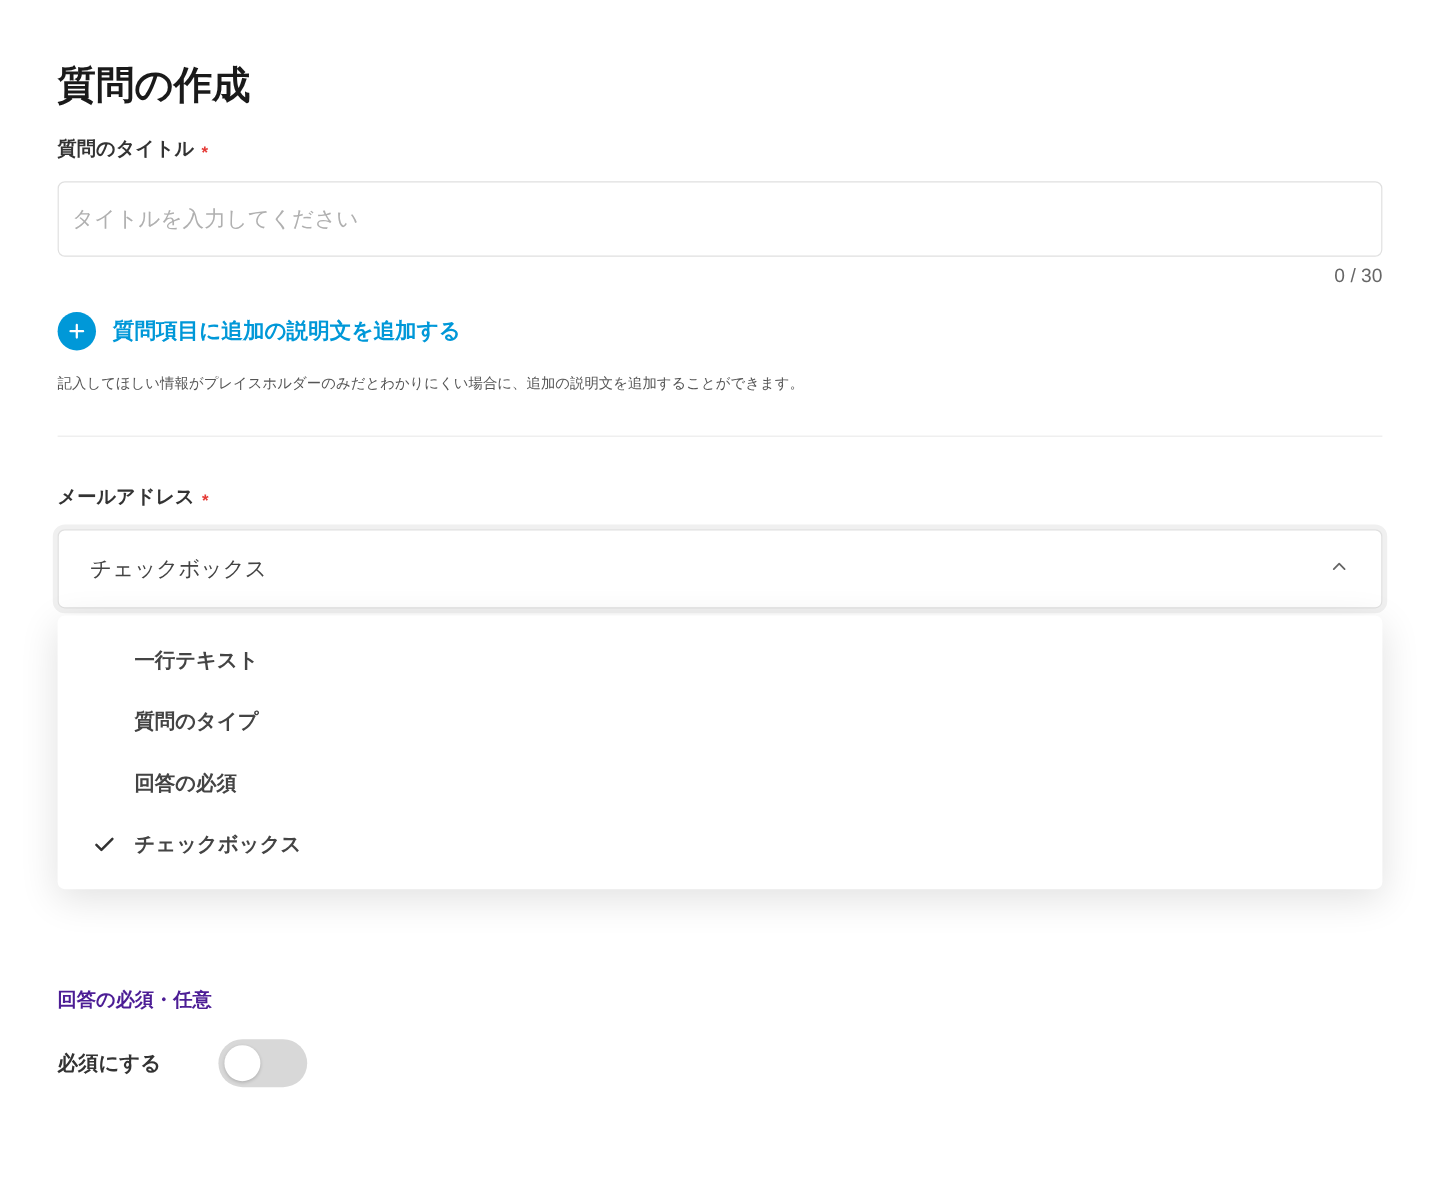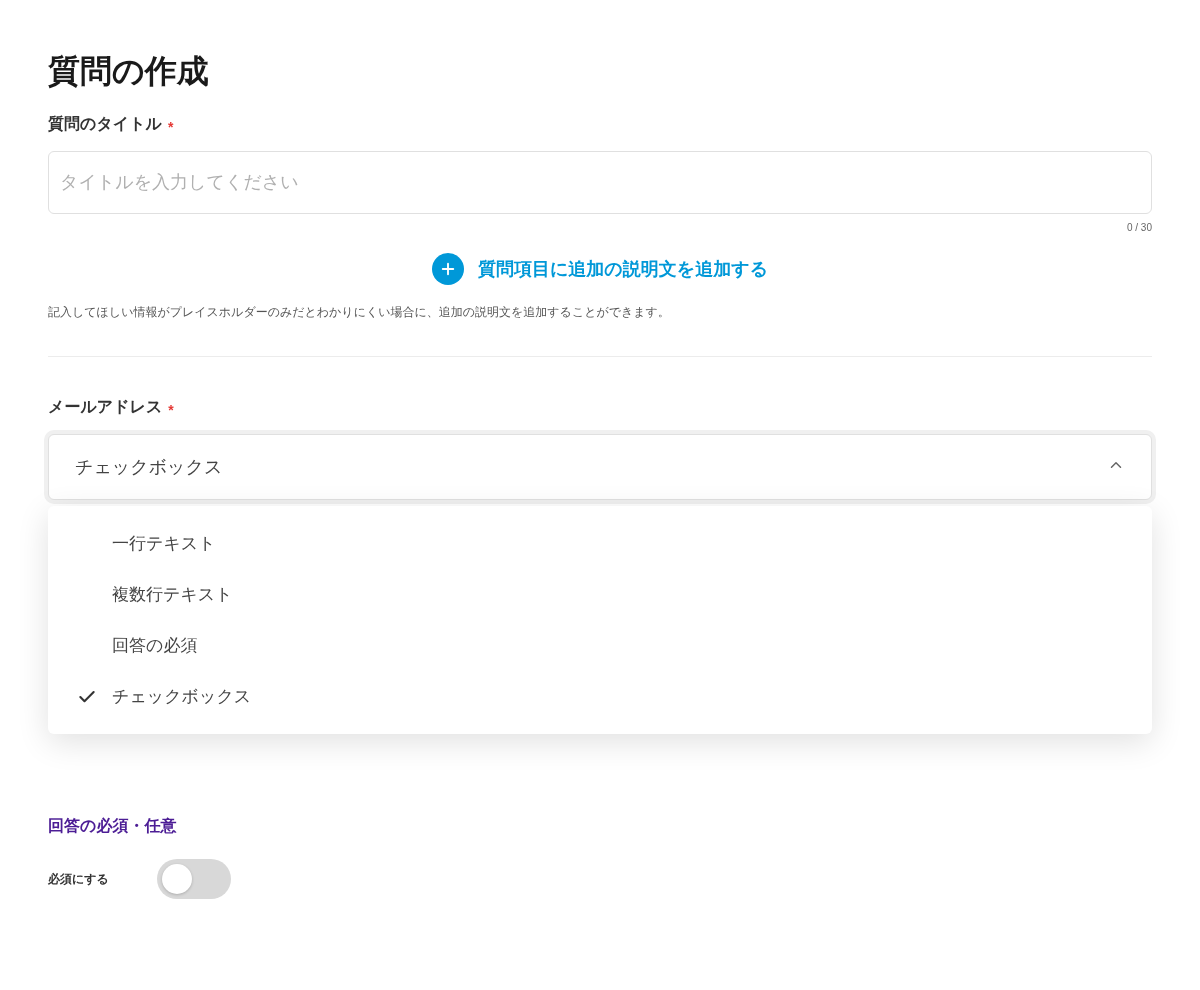--- a/index.html
+++ b/index.html
@@ -43,31 +43,30 @@
       border-radius: 6px;
       color: #333;
       background: #fff;
       outline: none;
     }
     .text-input::placeholder {
       color: #b0b0b0;
     }
     .char-counter {
       text-align: right;
-      font-size: 10px;
+      font-size: 16px;
       color: #666;
       margin-top: 8px;
     }
     .add-description-row {
       display: flex;
       align-items: center;
       gap: 14px;
       margin-top: 20px;
       cursor: pointer;
-      justify-content: center;
     }
     .plus-icon-circle {
       width: 32px;
       height: 32px;
       border-radius: 50%;
       background: #0098d8;
       display: flex;
       align-items: center;
       justify-content: center;
       color: #fff;
@@ -120,20 +119,21 @@
     .dropdown-menu {
       position: absolute;
       top: calc(100% + 6px);
       left: 0;
       right: 0;
       background: #fff;
       border-radius: 6px;
       box-shadow: 0 8px 32px rgba(0,0,0,0.12);
       padding: 12px 0;
       z-index: 100;
+      font-weight: bold;
     }
     .dropdown-item {
       display: flex;
       align-items: center;
       gap: 14px;
       padding: 14px 28px;
       font-size: 17px;
       color: #444;
       cursor: pointer;
     }
@@ -158,21 +158,21 @@
       font-weight: 600;
       color: #4c1d95;
       margin-bottom: 22px;
     }
     .toggle-row {
       display: flex;
       align-items: center;
       gap: 48px;
     }
     .toggle-label {
-      font-size: 12px;
+      font-size: 17px;
       font-weight: 600;
       color: #333;
     }
     .toggle-switch {
       position: relative;
       width: 74px;
       height: 40px;
       background: #d8d8d8;
       border-radius: 20px;
       cursor: pointer;
@@ -229,21 +229,21 @@
         </svg>
       </span>
     </div>
     <div class="dropdown-menu" id="dropdown-menu">
         <div class="dropdown-item">
           <span class="check-slot"></span>
           <span>一行テキスト</span>
         </div>
         <div class="dropdown-item">
           <span class="check-slot"></span>
-          <span>複数行テキスト</span>
+          <span>質問のタイプ</span>
         </div>
         <div class="dropdown-item">
           <span class="check-slot"></span>
           <span>回答の必須</span>
         </div>
         <div class="dropdown-item">
           <span class="check-slot">
             <svg viewBox="0 0 24 24" fill="none" stroke="currentColor" stroke-width="2.5" stroke-linecap="round" stroke-linejoin="round">
               <polyline points="20 6 9 17 4 12"></polyline>
             </svg>

